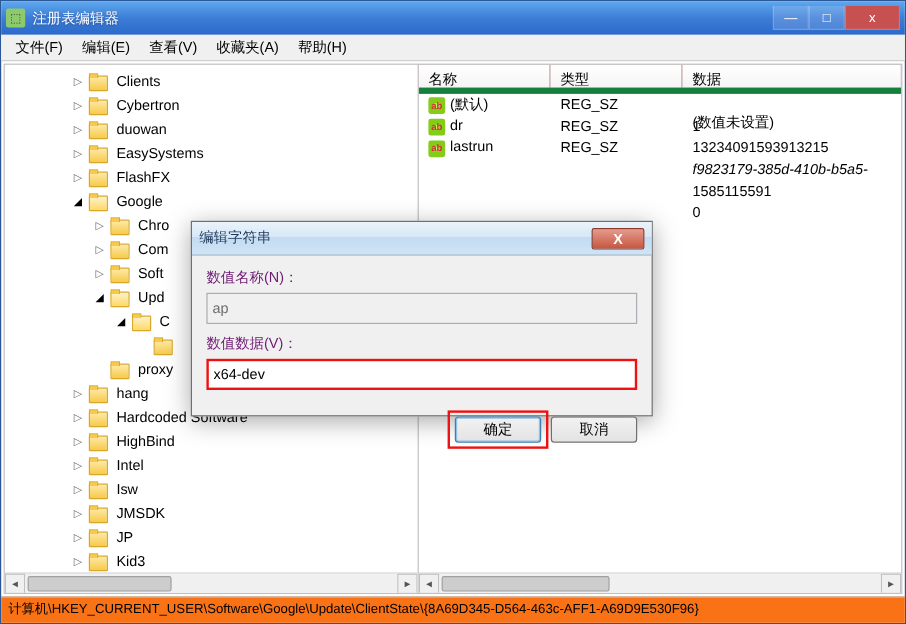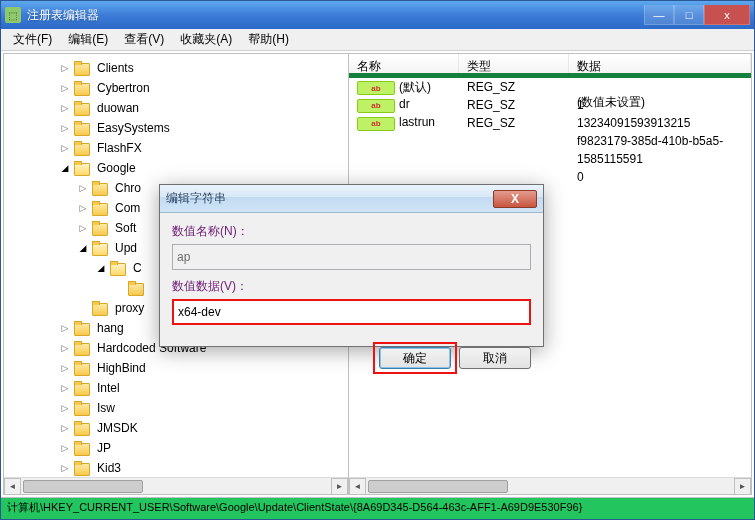--- a/index.html
+++ b/index.html
@@ -23,22 +23,22 @@
 .folder-icon::before{content:"";position:absolute;left:0;top:2px;width:14px;height:11px;background:linear-gradient(to bottom,#ffe9a6,#f7ca4d);border:1px solid #d9a827;border-radius:1px}
 .folder-icon::after{content:"";position:absolute;left:0;top:0;width:6px;height:3px;background:#f7ca4d;border:1px solid #d9a827;border-bottom:none;border-radius:1px 1px 0 0}
 .folder-icon.open::before{background:linear-gradient(to bottom,#fff2c9,#ffd968)}
 .tree-label{padding:1px 3px}
 .list-pane{flex:1;overflow:hidden;position:relative}
 .list-header{height:24px;display:flex;background:#7f1d1d;border-bottom:5px solid #15803d}
 .list-header-cell{padding:4px 8px;border-right:1px solid #e8e8e8;background:linear-gradient(to bottom,#fff,#f4f4f4)}
 .list-body{overflow:auto}
 .list-row{display:flex;height:18px;align-items:center}
 .list-cell{padding:1px 8px;white-space:nowrap;overflow:hidden}
-.reg-icon{width:38px;height:14px;margin-right:4px;display:inline-flex;align-items:center;justify-content:center;font-size:8px;font-weight:bold;color:#c33;border:1px solid #84cc16;background:#bef264;border-radius:2px}
-.statusbar{height:22px;background:#22c55e;border-top:1px solid #c0c0c0;padding:2px 6px;font-size:11px;overflow:hidden;white-space:nowrap}
+.reg-icon{width:14px;height:14px;margin-right:4px;display:inline-flex;align-items:center;justify-content:center;font-size:8px;font-weight:bold;color:#c33;border:5px solid #84cc16;background:#bef264;border-radius:2px}
+.statusbar{height:22px;background:#f97316;border-top:1px solid #c0c0c0;padding:2px 6px;font-size:11px;overflow:hidden;white-space:nowrap}
 .hscroll{position:absolute;bottom:0;left:0;right:0;height:17px;background:#f0f0f0;border-top:1px solid #dcdcdc;display:flex;align-items:center}
 .hscroll-track{flex:1;height:15px;background:#f0f0f0;position:relative}
 .hscroll-thumb{position:absolute;height:13px;top:1px;background:#cdcdcd;border:1px solid #a0a0a0;border-radius:2px}
 .hscroll-btn{width:17px;height:17px;background:#f0f0f0;border:1px solid #c0c0c0;display:flex;align-items:center;justify-content:center;font-size:8px;color:#555}
 
 .dialog{position:absolute;left:155px;top:130px;width:385px;height:163px;background:#f0f0f0;border:1px solid #707070;box-shadow:0 4px 20px rgba(0,0,0,.35);z-index:10}
 .dlg-titlebar{height:28px;background:linear-gradient(to bottom,#eaf3fb 0%,#d7e8f7 45%,#c3dbf1 46%,#cfe4f6 100%);border-bottom:1px solid #a0b8d0;display:flex;align-items:center;padding:0 6px}
 .dlg-title{flex:1;color:#1e395b}
 .dlg-close{width:44px;height:18px;background:linear-gradient(to bottom,#e49c8e,#c8563f);border:1px solid #8e3a28;border-radius:2px;display:flex;align-items:center;justify-content:center;color:#fff;font-weight:bold;font-size:11px}
 .dlg-body{padding:10px 12px}
@@ -211,21 +211,21 @@
             <div class="list-cell" style="flex: 1 1 0%;">1</div>
           </div>
           <div class="list-row">
             <div class="list-cell" style="width: 110px;"><span class="reg-icon">ab</span><span>lastrun</span></div>
             <div class="list-cell" style="width: 110px;">REG_SZ</div>
             <div class="list-cell" style="flex: 1 1 0%;">13234091593913215</div>
           </div>
           <div class="list-row">
             <div class="list-cell" style="width: 110px;"><span></span></div>
             <div class="list-cell" style="width: 110px;"></div>
-            <div class="list-cell" style="flex: 1 1 0%;">f9823179-385d-410b-b5a5-</div>
+            <div class="list-cell" style="flex: 1 1 0%; font-style: italic;">f9823179-385d-410b-b5a5-</div>
           </div>
           <div class="list-row">
             <div class="list-cell" style="width: 110px;"><span></span></div>
             <div class="list-cell" style="width: 110px;"></div>
             <div class="list-cell" style="flex: 1 1 0%;">1585115591</div>
           </div>
           <div class="list-row">
             <div class="list-cell" style="width: 110px;"><span></span></div>
             <div class="list-cell" style="width: 110px;"></div>
             <div class="list-cell" style="flex: 1 1 0%;">0</div>

